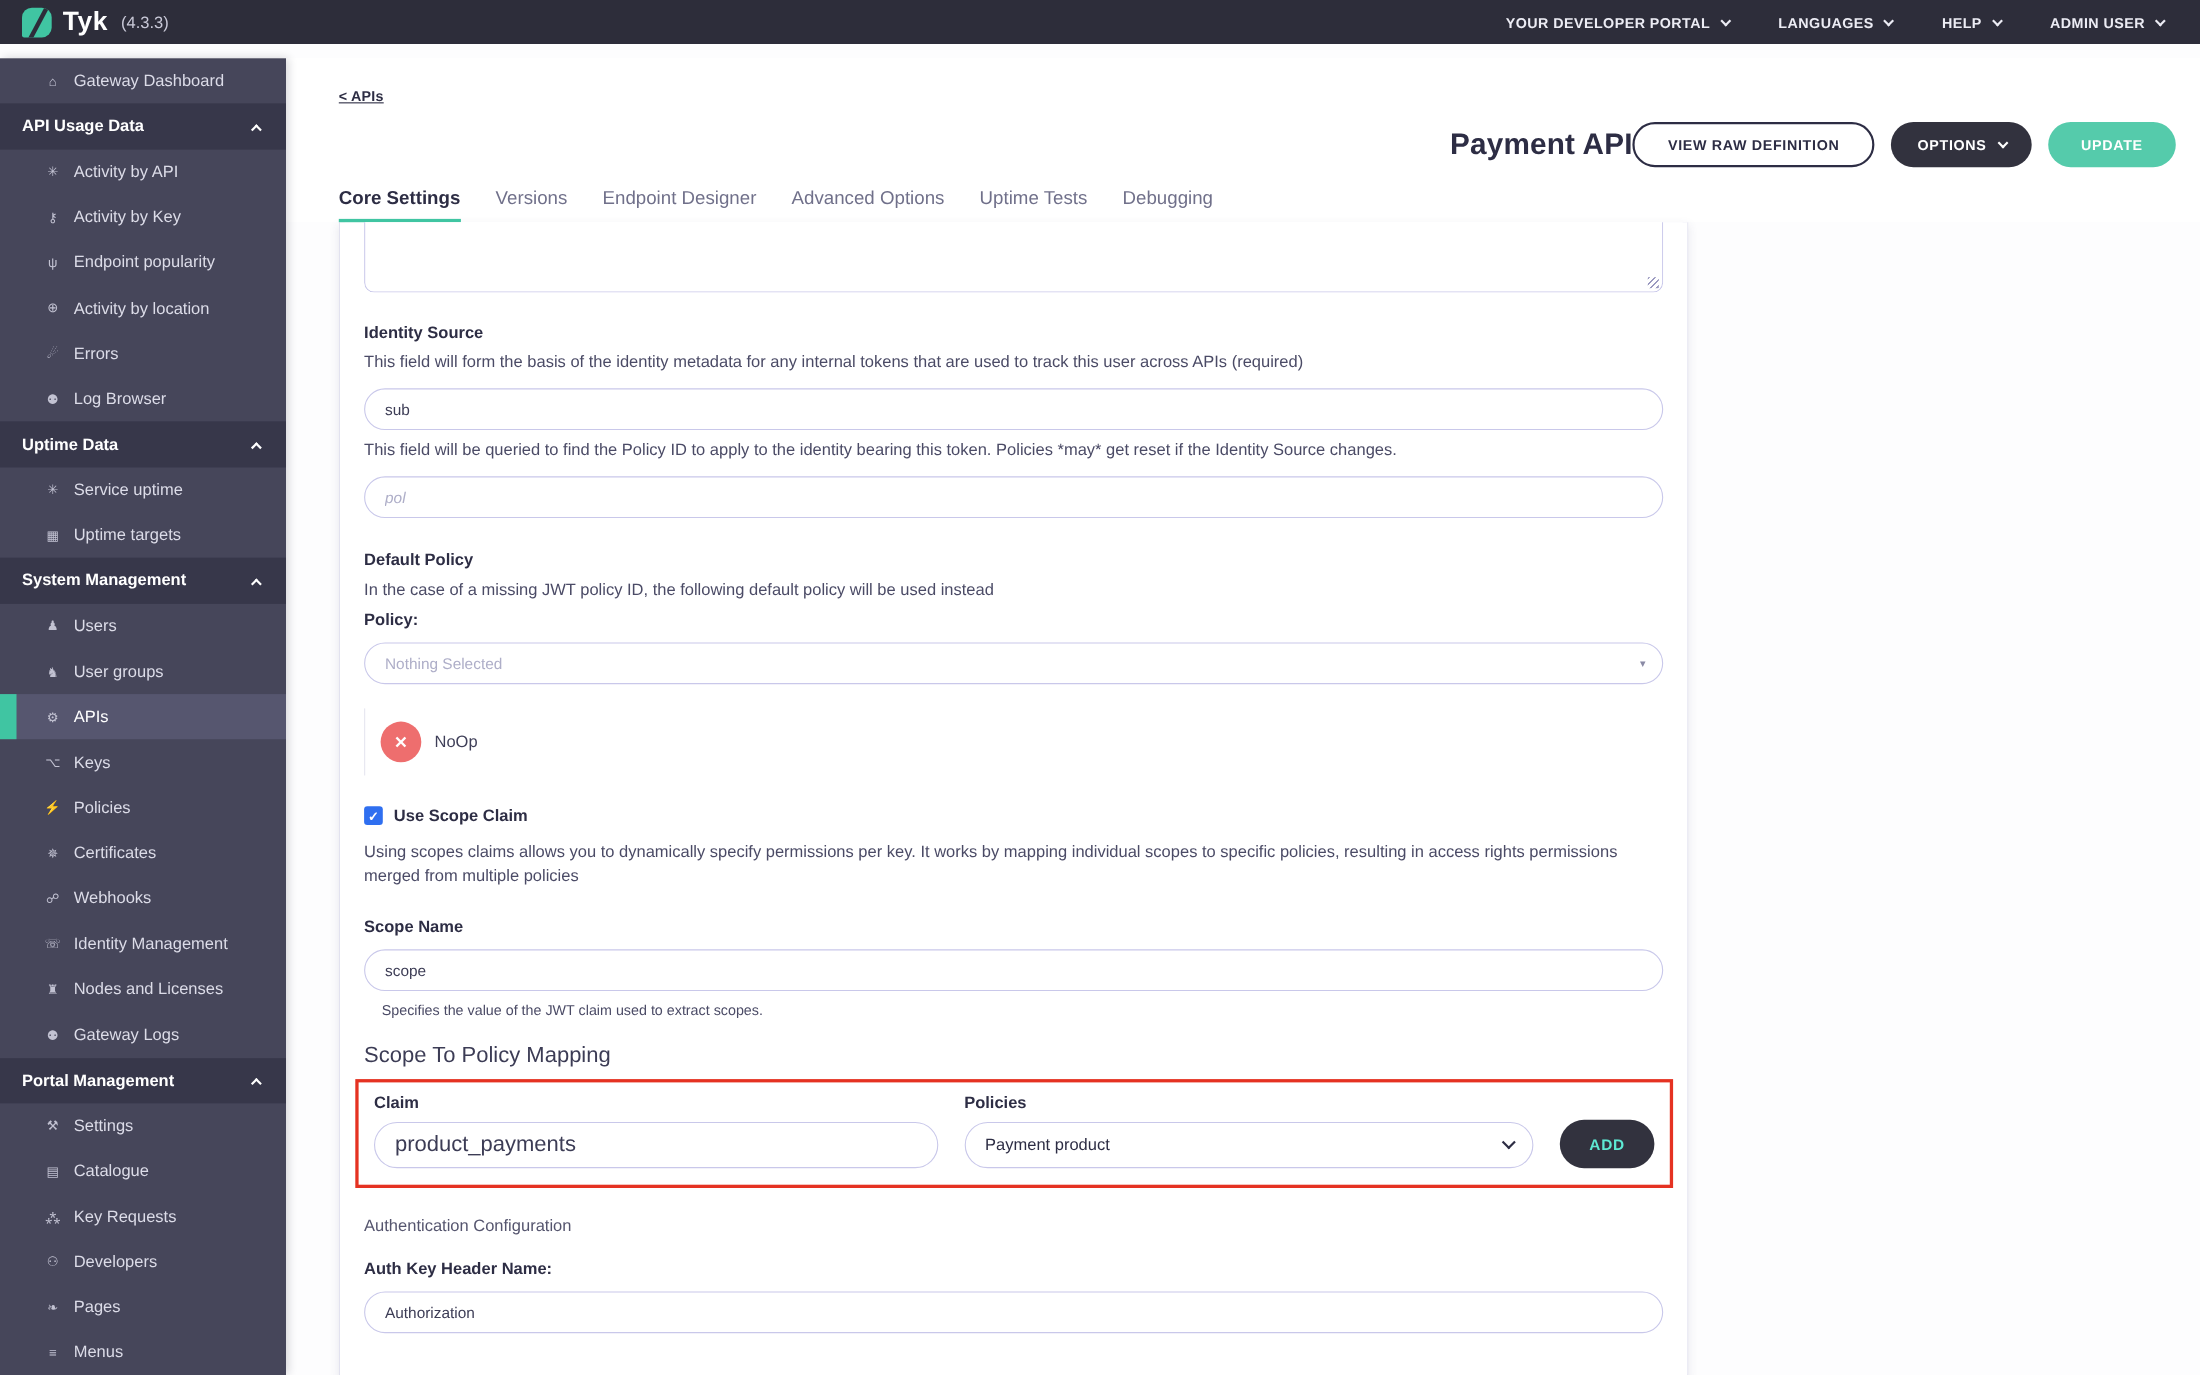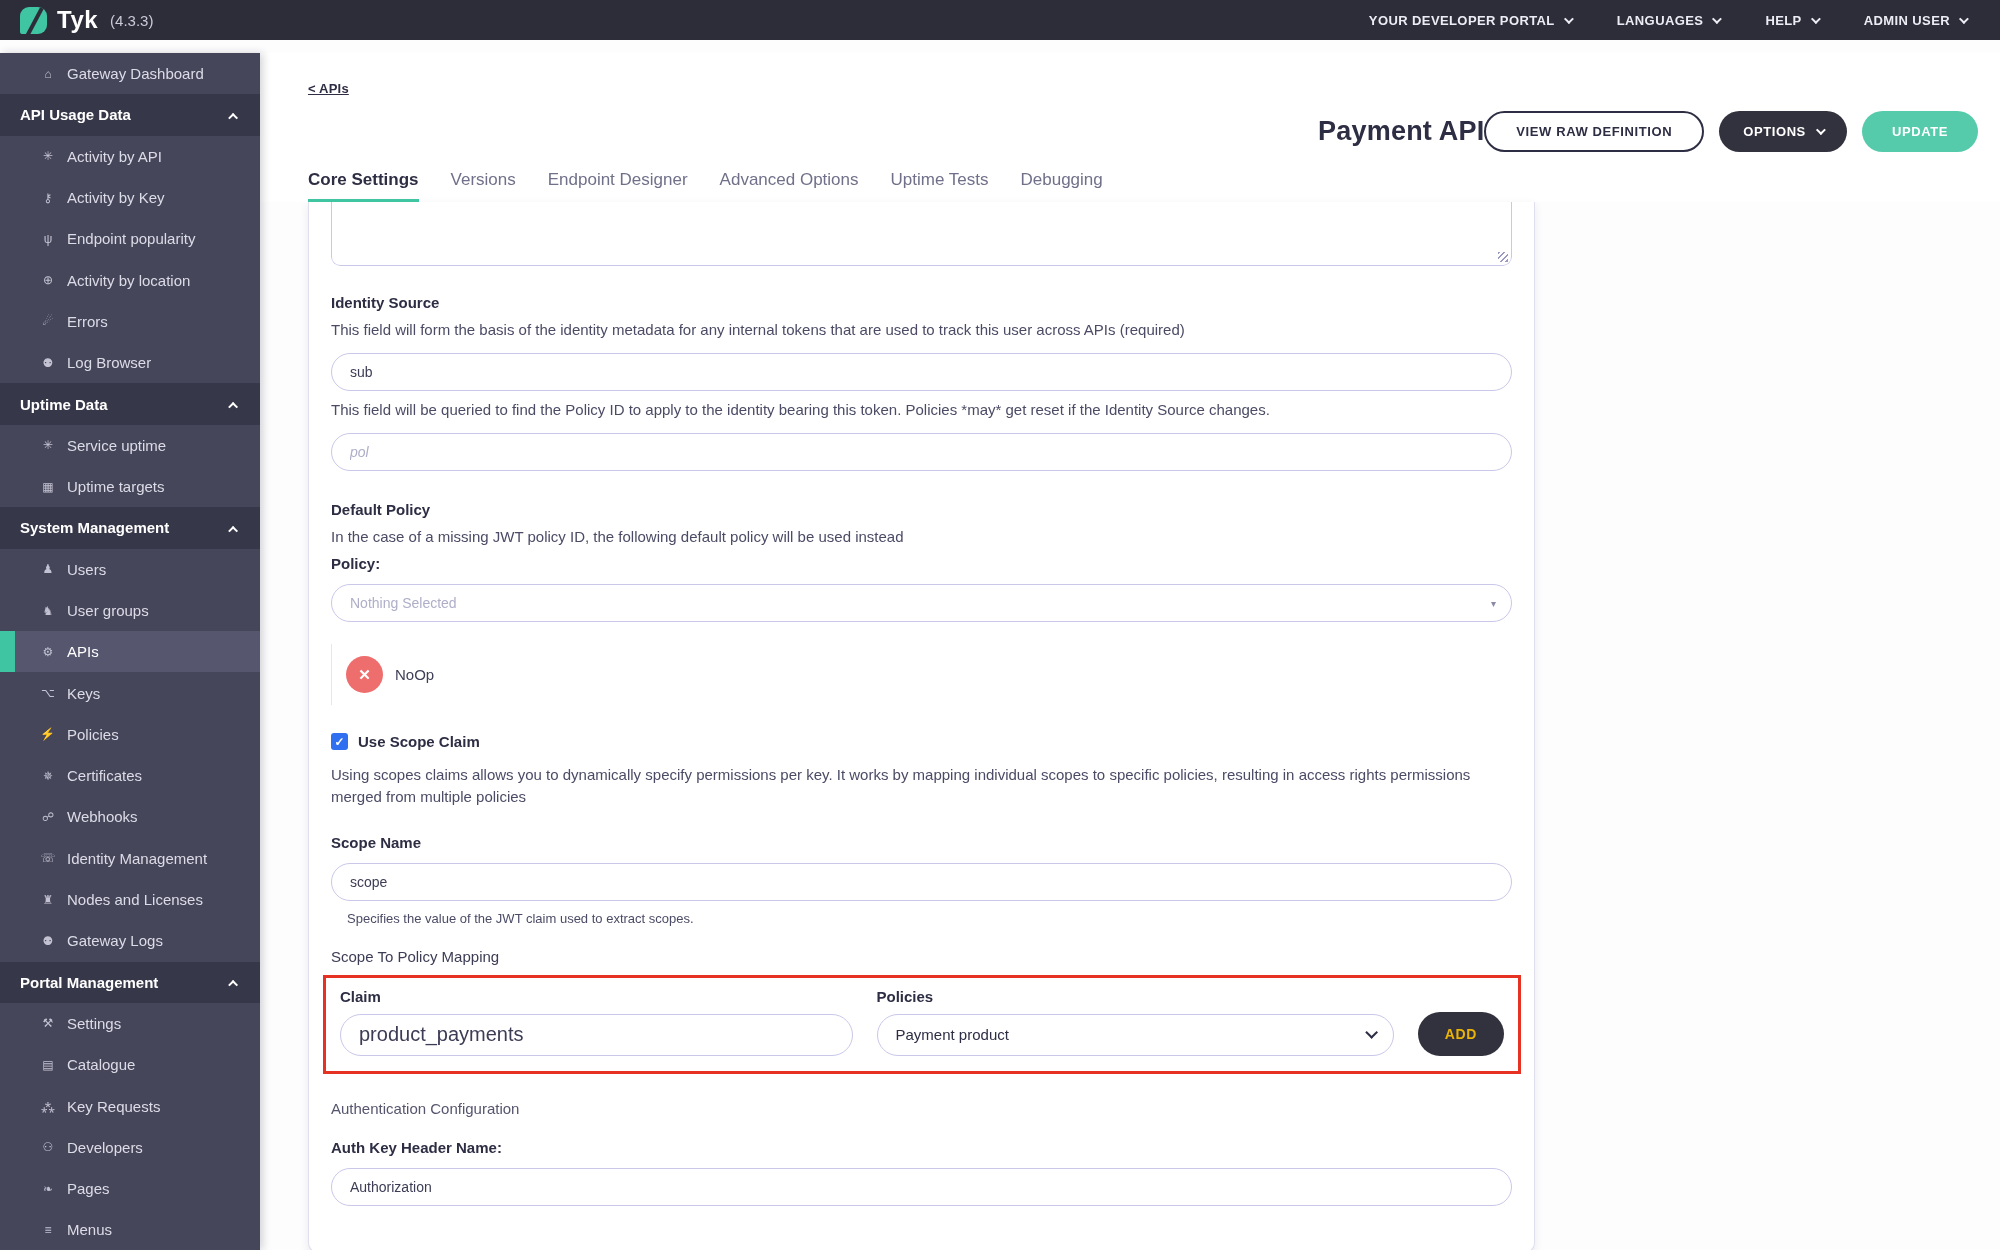--- a/index.html
+++ b/index.html
@@ -68,33 +68,33 @@
   .caret-small { position:absolute; right:16px; font-size:10px; color:#8a8aa5; }
   .noop-wrap { border-left:1px solid #e6e6f0; padding:12px 0 12px 14px; display:flex; align-items:center; gap:12px; }
   .noop-x { width:37px; height:37px; border-radius:50%; background:#ee6e6e; color:#fff; font-size:15px;
             font-weight:bold; display:flex; align-items:center; justify-content:center; cursor:pointer; }
   .noop-label { font-size:15px; color:#3f3f58; }
   .cb-row { display:flex; align-items:center; gap:10px; cursor:pointer; }
   .cb { width:17px; height:17px; border-radius:3px; flex:0 0 17px; }
   .cb.checked { background:#2f6ff0; color:#fff; font-size:12px; font-weight:bold; display:flex; align-items:center; justify-content:center; }
   .cb-label { font-size:15px; font-weight:bold; color:#2d2d44; }
   .small-help { font-size:13px; color:#4b4b66; margin-left:16px; }
-  .plain-label { font-size:15px; color:#3c3c55; }
+  .plain-label { font-size:20px; color:#3c3c55; }
   .red-box { border:3px solid #e53222; margin:10px -9px 0 -8px; padding:10px 14px 15px 14px;
              display:flex; align-items:flex-end; gap:24px; }
   .red-col { display:flex; flex-direction:column; }
   .red-col .field-label { margin-bottom:9px; }
   .claim-col { width:528px; }
   .pol-col { width:533px; }
   .pol-select { position:relative; display:flex; align-items:center;text-align:center; }
   .pol-select .tk-input { height:42px; border-radius:21px; color:#2d2d44; font-size:15px; display:flex; align-items:center; }
   .claim-col .tk-input { height:42px; border-radius:21px; font-size:20px; }
   .caret-bold { position:absolute; right:20px; width:9px; height:9px; border-right:2.5px solid #2d2d44;
                 border-bottom:2.5px solid #2d2d44; transform:rotate(45deg) translateY(-3px); }
-  .btn-add { height:44px; border-radius:22px; background:#32323e; color:#eab308; font-size:14px; font-weight:bold;
+  .btn-add { height:44px; border-radius:22px; background:#32323e; color:#5eead4; font-size:14px; font-weight:bold;
              letter-spacing:.6px; padding:0 27px; border:none; cursor:pointer; font-family:inherit; }
   .section-label { font-size:15px; color:#55556e; }
 
   .mt8{margin-top:8px} .mt10{margin-top:10px} .mt12{margin-top:12px} .mt14{margin-top:14px}
   .mt22{margin-top:22px} .mt26{margin-top:26px} .mt28{margin-top:28px} .mt30{margin-top:30px}
   .desc-width{max-width:1165px}
 </style>
 </head>
 <body>
 

